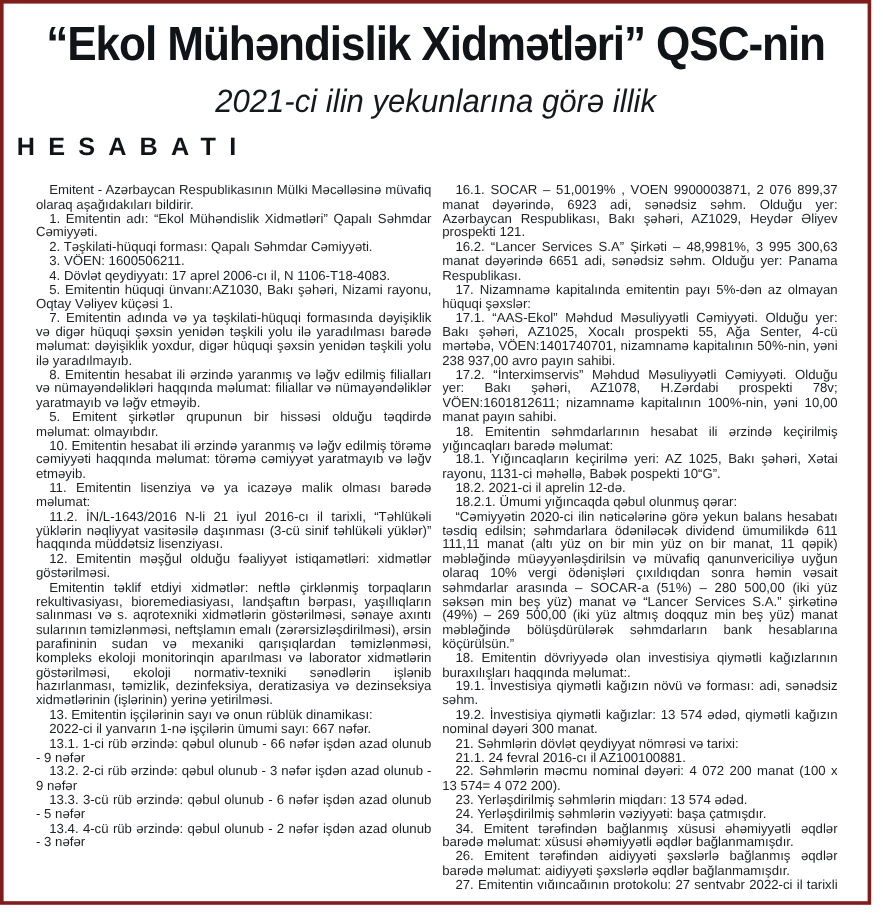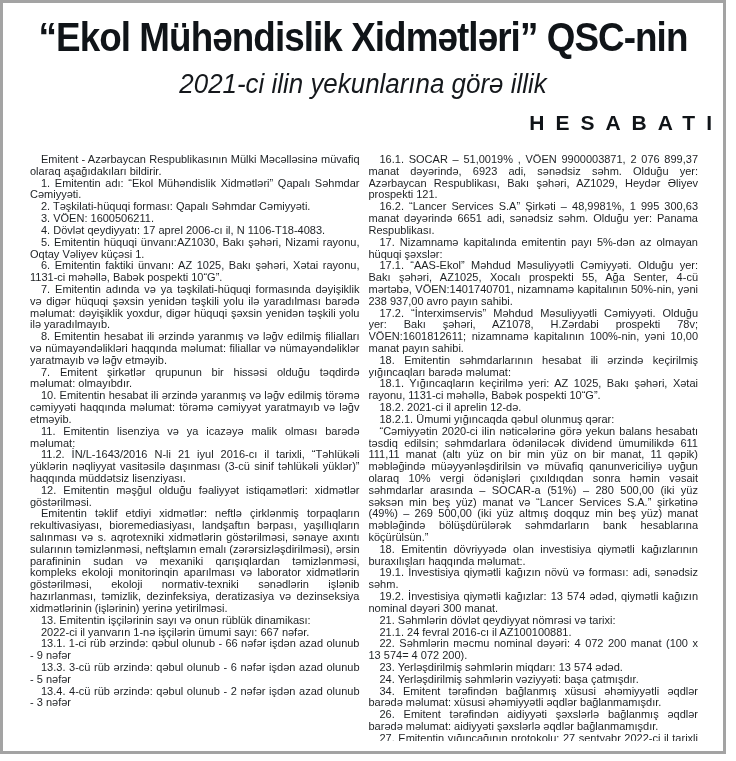--- a/index.html
+++ b/index.html
@@ -6,21 +6,21 @@
     margin: 0; padding: 0;
     width: 736px; height: 761px;
     background: #ffffff;
     font-family: "Liberation Sans", sans-serif;
     overflow: hidden;
   }
   .sheet {
     position: absolute;
     left: 0; top: 0;
     width: 726px; height: 754px;
-    border: 3px solid #a3a3a3;
+    border: 3px solid #7f1d1d;
     box-sizing: border-box;
     background: #ffffff;
   }
   .title-block { margin-top: 12px; }
   .doc-title {
     font-size: 40px;
     font-weight: bold;
     text-align: center;
     color: #101418;
     transform: scaleX(0.92);
@@ -33,21 +33,21 @@
     font-style: italic;
     text-align: center;
     color: #15181c;
     margin-top: 9px;
     transform: scaleX(0.96);
     transform-origin: 50% 50%;
   }
   .doc-heading {
     font-size: 21px;
     font-weight: bold;
-    text-align: right;
+    text-align: left;
     color: #101418;
     letter-spacing: 11px;
     margin-top: 11px;
     text-indent: 11px; 
   }
   .body-text {
     position: absolute;
     left: 27px; right: 25px;
     top: 151px; bottom: 10px;
     display: flex;
@@ -73,38 +73,38 @@
     <div class="doc-heading">HESABATI</div>
   </div>
   <div class="body-text">
     <div class="col">
         <p class="para">Emitent - Azərbaycan Respublikasının Mülki Məcəlləsinə müvafiq olaraq aşağıdakıları bildirir.</p>
         <p class="para">1. Emitentin adı: “Ekol Mühəndislik Xidmətləri” Qapalı Səhmdar Cəmiyyəti.</p>
         <p class="para">2. Təşkilati-hüquqi forması: Qapalı Səhmdar Cəmiyyəti.</p>
         <p class="para">3. VÖEN: 1600506211.</p>
         <p class="para">4. Dövlət qeydiyyatı: 17 aprel 2006-cı il, N 1106-T18-4083.</p>
         <p class="para">5. Emitentin hüquqi ünvanı:AZ1030, Bakı şəhəri, Nizami rayonu, Oqtay Vəliyev küçəsi 1.</p>
-        <p class="para">6. Emitentin faktiki ünvanı: AZ 1025, Bakı şəhəri, Xətai rayonu, 1131-ci məhəllə, Babək pospekti 10“G”.</p>
         <p class="para">7. Emitentin adında və ya təşkilati-hüquqi formasında dəyişiklik və digər hüquqi şəxsin yenidən təşkili yolu ilə yaradılması barədə məlumat: dəyişiklik yoxdur, digər hüquqi şəxsin yenidən təşkili yolu ilə yaradılmayıb.</p>
         <p class="para">8. Emitentin hesabat ili ərzində yaranmış və ləğv edilmiş filialları və nümayəndəlikləri haqqında məlumat: filiallar və nümayəndəliklər yaratmayıb və ləğv etməyib.</p>
-        <p class="para">7. Emitent şirkətlər qrupunun bir hissəsi olduğu təqdirdə məlumat: olmayıbdır.</p>
+        <p class="para">5. Emitent şirkətlər qrupunun bir hissəsi olduğu təqdirdə məlumat: olmayıbdır.</p>
         <p class="para">10. Emitentin hesabat ili ərzində yaranmış və ləğv edilmiş törəmə cəmiyyəti haqqında məlumat: törəmə cəmiyyət yaratmayıb və ləğv etməyib.</p>
         <p class="para">11. Emitentin lisenziya və ya icazəyə malik olması barədə məlumat:</p>
         <p class="para">11.2. İN/L-1643/2016 N-li 21 iyul 2016-cı il tarixli, “Təhlükəli yüklərin nəqliyyat vasitəsilə daşınması (3-cü sinif təhlükəli yüklər)” haqqında müddətsiz lisenziyası.</p>
         <p class="para">12. Emitentin məşğul olduğu fəaliyyət istiqamətləri: xidmətlər göstərilməsi.</p>
         <p class="para">Emitentin təklif etdiyi xidmətlər: neftlə çirklənmiş torpaqların rekultivasiyası, bioremediasiyası, landşaftın bərpası, yaşıllıqların salınması və s. aqrotexniki xidmətlərin göstərilməsi, sənaye axıntı sularının təmizlənməsi, neftşlamın emalı (zərərsizləşdirilməsi), ərsin parafininin sudan və mexaniki qarışıqlardan təmizlənməsi, kompleks ekoloji monitorinqin aparılması və laborator xidmətlərin göstərilməsi, ekoloji normativ-texniki sənədlərin işlənib hazırlanması, təmizlik, dezinfeksiya, deratizasiya və dezinseksiya xidmətlərinin (işlərinin) yerinə yetirilməsi.</p>
         <p class="para">13. Emitentin işçilərinin sayı və onun rüblük dinamikası:</p>
         <p class="para">2022-ci il yanvarın 1-nə işçilərin ümumi sayı: 667 nəfər.</p>
         <p class="para">13.1. 1-ci rüb ərzində: qəbul olunub - 66 nəfər işdən azad olunub - 9 nəfər</p>
+        <p class="para">13.2. 2-ci rüb ərzində: qəbul olunub - 3 nəfər işdən azad olunub - 9 nəfər</p>
         <p class="para">13.3. 3-cü rüb ərzində: qəbul olunub - 6 nəfər işdən azad olunub - 5 nəfər</p>
         <p class="para">13.4. 4-cü rüb ərzində: qəbul olunub - 2 nəfər işdən azad olunub - 3 nəfər</p>
       </div>
     <div class="col">
         <p class="para">16.1.  SOCAR – 51,0019% , VÖEN 9900003871, 2 076 899,37 manat dəyərində, 6923 adi, sənədsiz səhm. Olduğu yer: Azərbaycan Respublikası, Bakı şəhəri, AZ1029, Heydər Əliyev prospekti 121.</p>
-        <p class="para">16.2.  “Lancer Services S.A” Şirkəti – 48,9981%, 1 995 300,63 manat dəyərində 6651 adi, sənədsiz səhm. Olduğu yer: Panama Respublikası.</p>
+        <p class="para">16.2.  “Lancer Services S.A” Şirkəti – 48,9981%, 3 995 300,63 manat dəyərində 6651 adi, sənədsiz səhm. Olduğu yer: Panama Respublikası.</p>
         <p class="para">17. Nizamnamə kapitalında emitentin payı 5%-dən az olmayan hüquqi şəxslər:</p>
         <p class="para">17.1. “AAS-Ekol” Məhdud Məsuliyyətli Cəmiyyəti. Olduğu yer: Bakı şəhəri, AZ1025, Xocalı prospekti 55, Ağa Senter, 4-cü mərtəbə, VÖEN:1401740701, nizamnamə kapitalının 50%-nin, yəni 238 937,00 avro payın sahibi.</p>
         <p class="para">17.2. “İnterximservis” Məhdud Məsuliyyətli Cəmiyyəti. Olduğu yer: Bakı şəhəri, AZ1078, H.Zərdabi prospekti 78v; VÖEN:1601812611; nizamnamə kapitalının 100%-nin, yəni 10,00 manat payın sahibi.</p>
         <p class="para">18. Emitentin səhmdarlarının hesabat ili ərzində keçirilmiş yığıncaqları barədə məlumat:</p>
         <p class="para">18.1.  Yığıncaqların keçirilmə yeri: AZ 1025, Bakı şəhəri, Xətai rayonu, 1131-ci məhəllə, Babək pospekti 10“G”.</p>
         <p class="para">18.2.  2021-ci il aprelin 12-də.</p>
         <p class="para">18.2.1. Ümumi yığıncaqda qəbul olunmuş qərar:</p>
         <p class="para">“Cəmiyyətin 2020-ci ilin nəticələrinə görə yekun balans hesabatı təsdiq edilsin; səhmdarlara ödəniləcək dividend ümumilikdə 611 111,11 manat (altı yüz on bir min yüz on bir manat, 11 qəpik) məbləğində müəyyənləşdirilsin və müvafiq qanunvericiliyə uyğun olaraq 10% vergi ödənişləri çıxıldıqdan sonra həmin vəsait səhmdarlar arasında – SOCAR-a (51%) – 280 500,00 (iki yüz səksən min beş yüz) manat və “Lancer Services S.A.” şirkətinə (49%) – 269 500,00 (iki yüz altmış doqquz min beş yüz) manat məbləğində bölüşdürülərək səhmdarların bank hesablarına köçürülsün.”</p>
         <p class="para">18. Emitentin dövriyyədə olan investisiya qiymətli kağızlarının buraxılışları haqqında məlumat:.</p>
         <p class="para">19.1. İnvestisiya qiymətli kağızın növü və forması: adi, sənədsiz səhm.</p>

